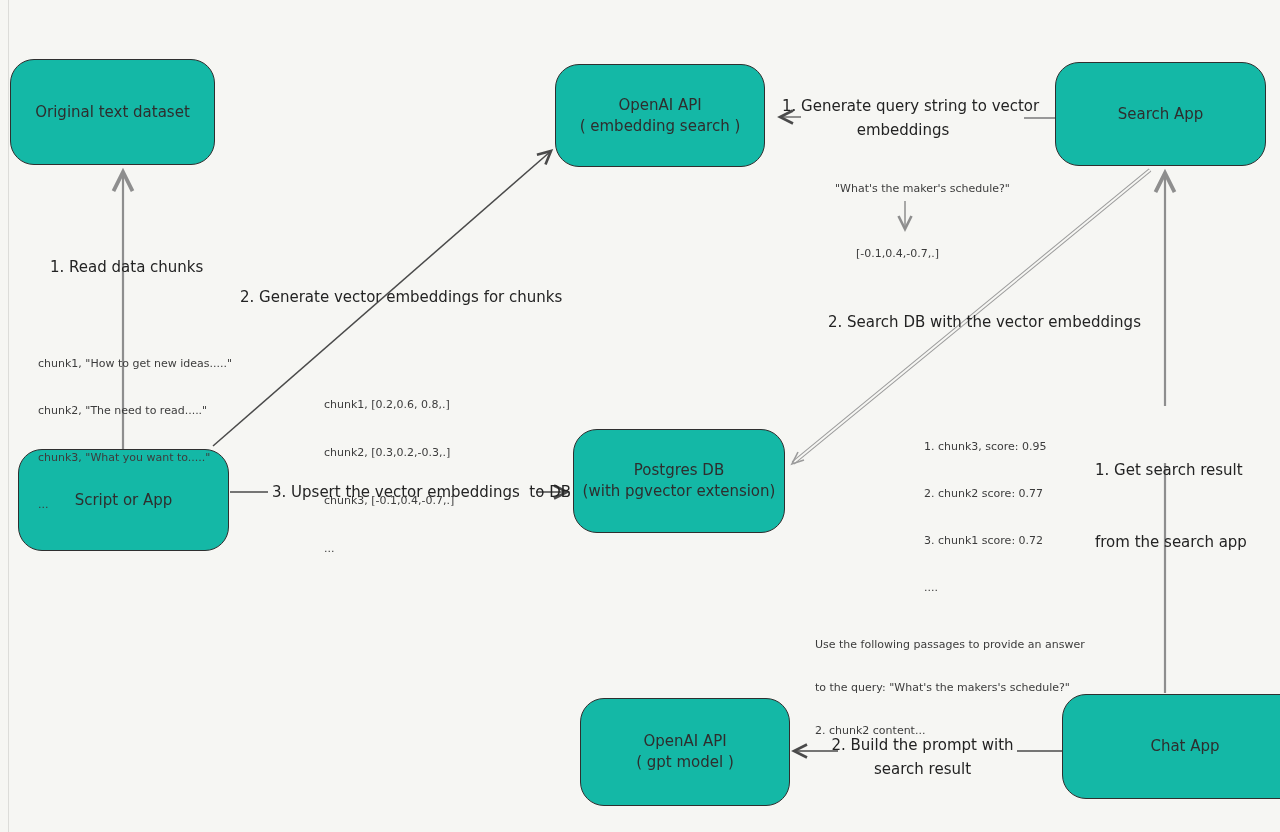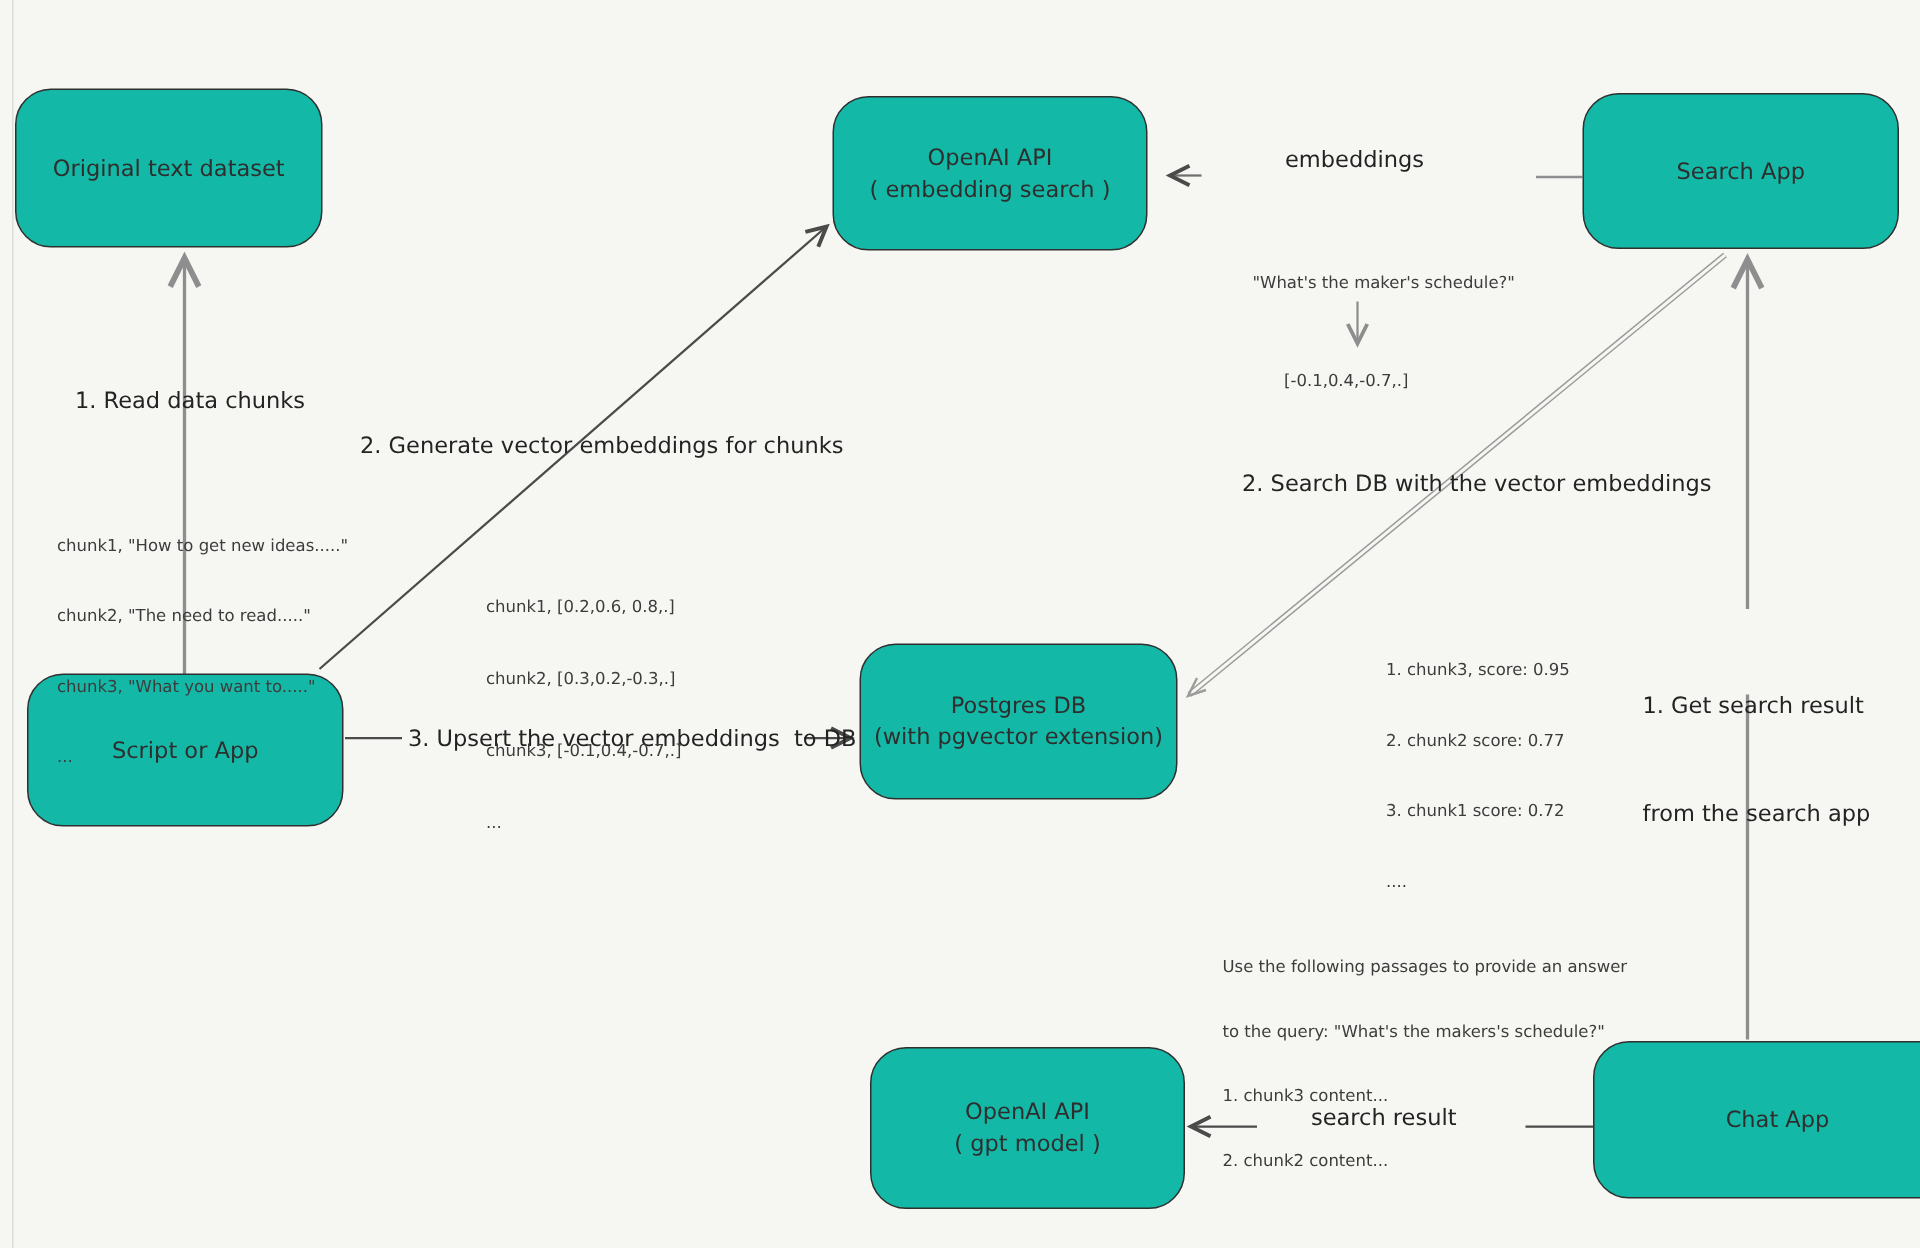--- a/index.html
+++ b/index.html
@@ -116,31 +116,33 @@
   <span>Chat App</span>
 </div>
 
 <div class="edge-label" style="left:50px;top:258px;">1. Read data chunks</div>
 
 <div class="edge-label" style="left:240px;top:288px;">2. Generate vector embeddings for chunks</div>
 
 <div class="edge-label" style="left:272px;top:483px;">3. Upsert the vector embeddings  to DB</div>
 
 <div class="edge-label center lbl2" style="left:782px;top:94px;width:242px;">
+  <div>1. Generate query string to vector</div>
   <div>embeddings</div>
 </div>
 
 <div class="edge-label" style="left:828px;top:313px;">2. Search DB with the vector embeddings</div>
 
 <div class="edge-label lbl2" style="left:1095px;top:410px;">
   <div>1. Get search result</div>
   <div>from the search app</div>
 </div>
 
 <div class="edge-label center lbl2" style="left:830px;top:733px;width:185px;">
+  <div>2. Build the prompt with</div>
   <div>search result</div>
 </div>
 
 <div class="ann chunks" style="left:38px;top:327px;">
   <div>chunk1, "How to get new ideas....."</div>
   <div>chunk2, "The need to read....."</div>
   <div>chunk3, "What you want to....."</div>
   <div>...</div>
 </div>
 
@@ -158,15 +160,14 @@
 <div class="ann scores" style="left:924px;top:410px;">
   <div>1. chunk3, score: 0.95</div>
   <div>2. chunk2 score: 0.77</div>
   <div>3. chunk1 score: 0.72</div>
   <div>....</div>
 </div>
 
 <div class="ann prompt" style="left:815px;top:610px;">
   <div>Use the following passages to provide an answer</div>
   <div>to the query: "What's the makers's schedule?"</div>
-  <div>1. chunk3 content...</div>
   <div>2. chunk2 content...</div>
 </div>
 
 </body></html>

